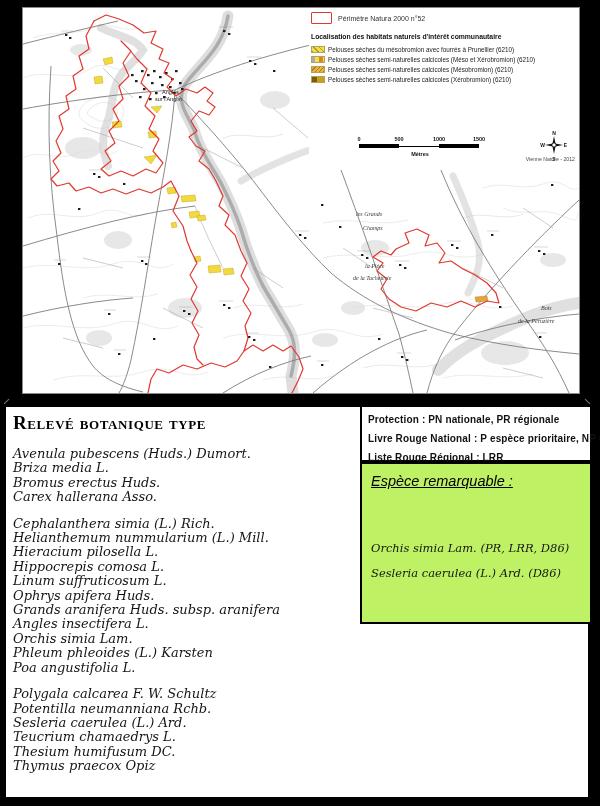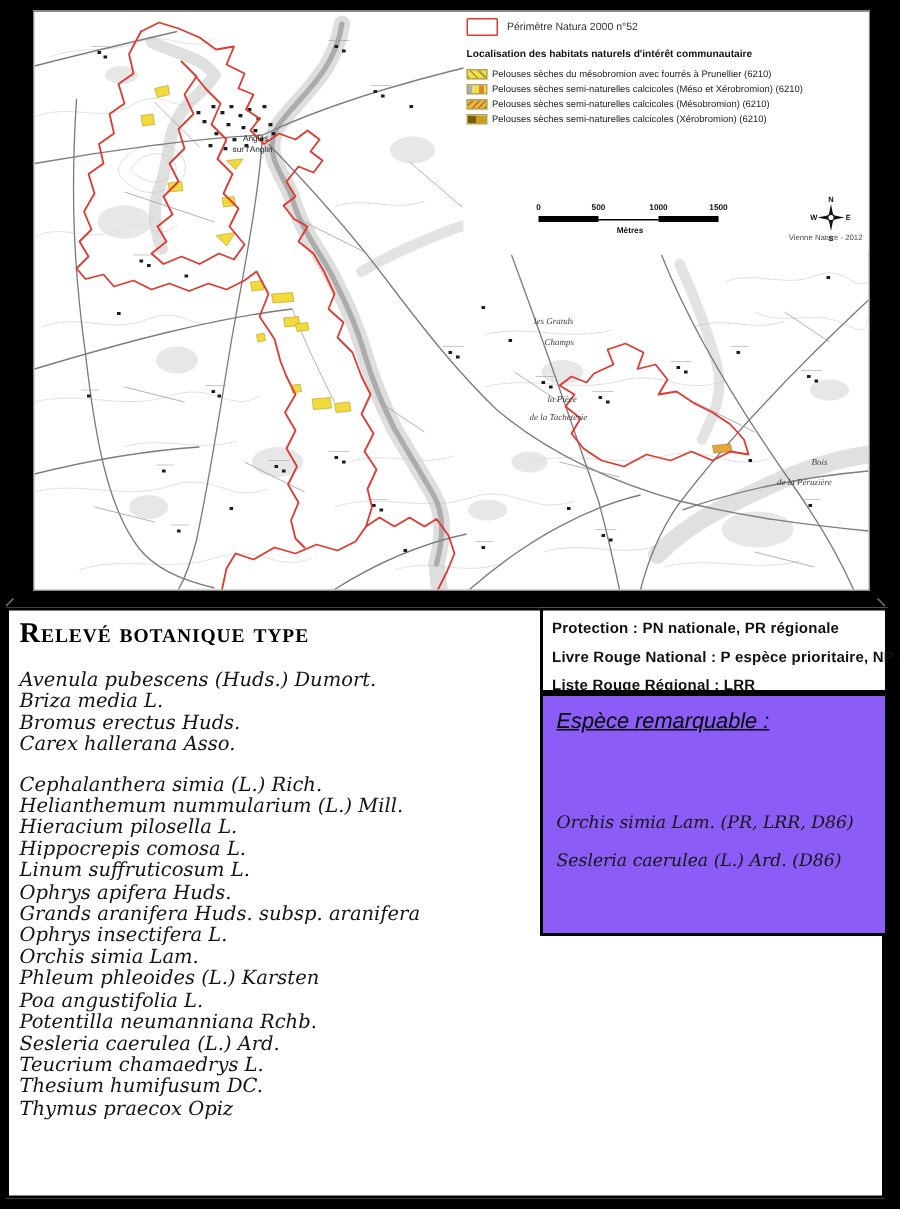--- a/index.html
+++ b/index.html
@@ -63,21 +63,21 @@
   .species-list{margin:13px 0 0 7px;font-family:"DejaVu Serif",serif;font-style:italic;
       font-size:13px;line-height:14.4px;color:#151515;width:340px;}
   .sp{white-space:nowrap;}
   .grp-gap{margin-top:12px;}
   .prot-box{position:absolute;left:354px;top:-2px;width:228px;height:53px;border:2px solid #000;
       background:#fff;}
   .prot-line{position:absolute;left:6px;font-size:10px;font-weight:bold;color:#111;
       letter-spacing:.15px;white-space:nowrap;}
   .pl1{top:7px;} .pl2{top:26px;} .pl3{top:45px;}
   .esp-box{position:absolute;left:354px;top:55px;width:228px;height:158px;border:2px solid #000;
-      background:#8b5cf6;}
+      background:#bef264;}
   .esp-heading{position:absolute;left:9px;top:9px;font-size:14.5px;font-style:italic;
       text-decoration:underline;color:#000;font-family:"Liberation Sans",sans-serif;}
   .esp-sp{position:absolute;left:9px;font-family:"DejaVu Serif",serif;font-style:italic;
       font-size:11.5px;color:#151515;white-space:nowrap;}
   .es1{top:52px;} .es2{top:77px;} .es3{top:102px;}
 </style>
 </head>
 <body>
 
 <div class="page">
@@ -359,24 +359,25 @@
       <div class="sp">Briza media L.</div>
       <div class="sp">Bromus erectus Huds.</div>
       <div class="sp">Carex hallerana Asso.</div>
       <div class="sp grp-gap">Cephalanthera simia (L.) Rich.</div>
       <div class="sp">Helianthemum nummularium (L.) Mill.</div>
       <div class="sp">Hieracium pilosella L.</div>
       <div class="sp">Hippocrepis comosa L.</div>
       <div class="sp">Linum suffruticosum L.</div>
       <div class="sp">Ophrys apifera Huds.</div>
       <div class="sp">Grands aranifera Huds. subsp. aranifera</div>
-      <div class="sp">Ophrys insectifera L.</div>
+      <div class="sp">Angles insectifera L.</div>
       <div class="sp">Orchis simia Lam.</div>
       <div class="sp">Phleum phleoides (L.) Karsten</div>
       <div class="sp">Poa angustifolia L.</div>
+      <div class="sp grp-gap">Polygala calcarea F. W. Schultz</div>
       <div class="sp">Potentilla neumanniana Rchb.</div>
       <div class="sp">Sesleria caerulea (L.) Ard.</div>
       <div class="sp">Teucrium chamaedrys L.</div>
       <div class="sp">Thesium humifusum DC.</div>
       <div class="sp">Thymus praecox Opiz</div>
     </div>
 
     <div class="prot-box">
       <div class="prot-line pl1">Protection : PN nationale, PR régionale</div>
       <div class="prot-line pl2">Livre Rouge National : P espèce prioritaire, NP espèce non prioritaire</div>

